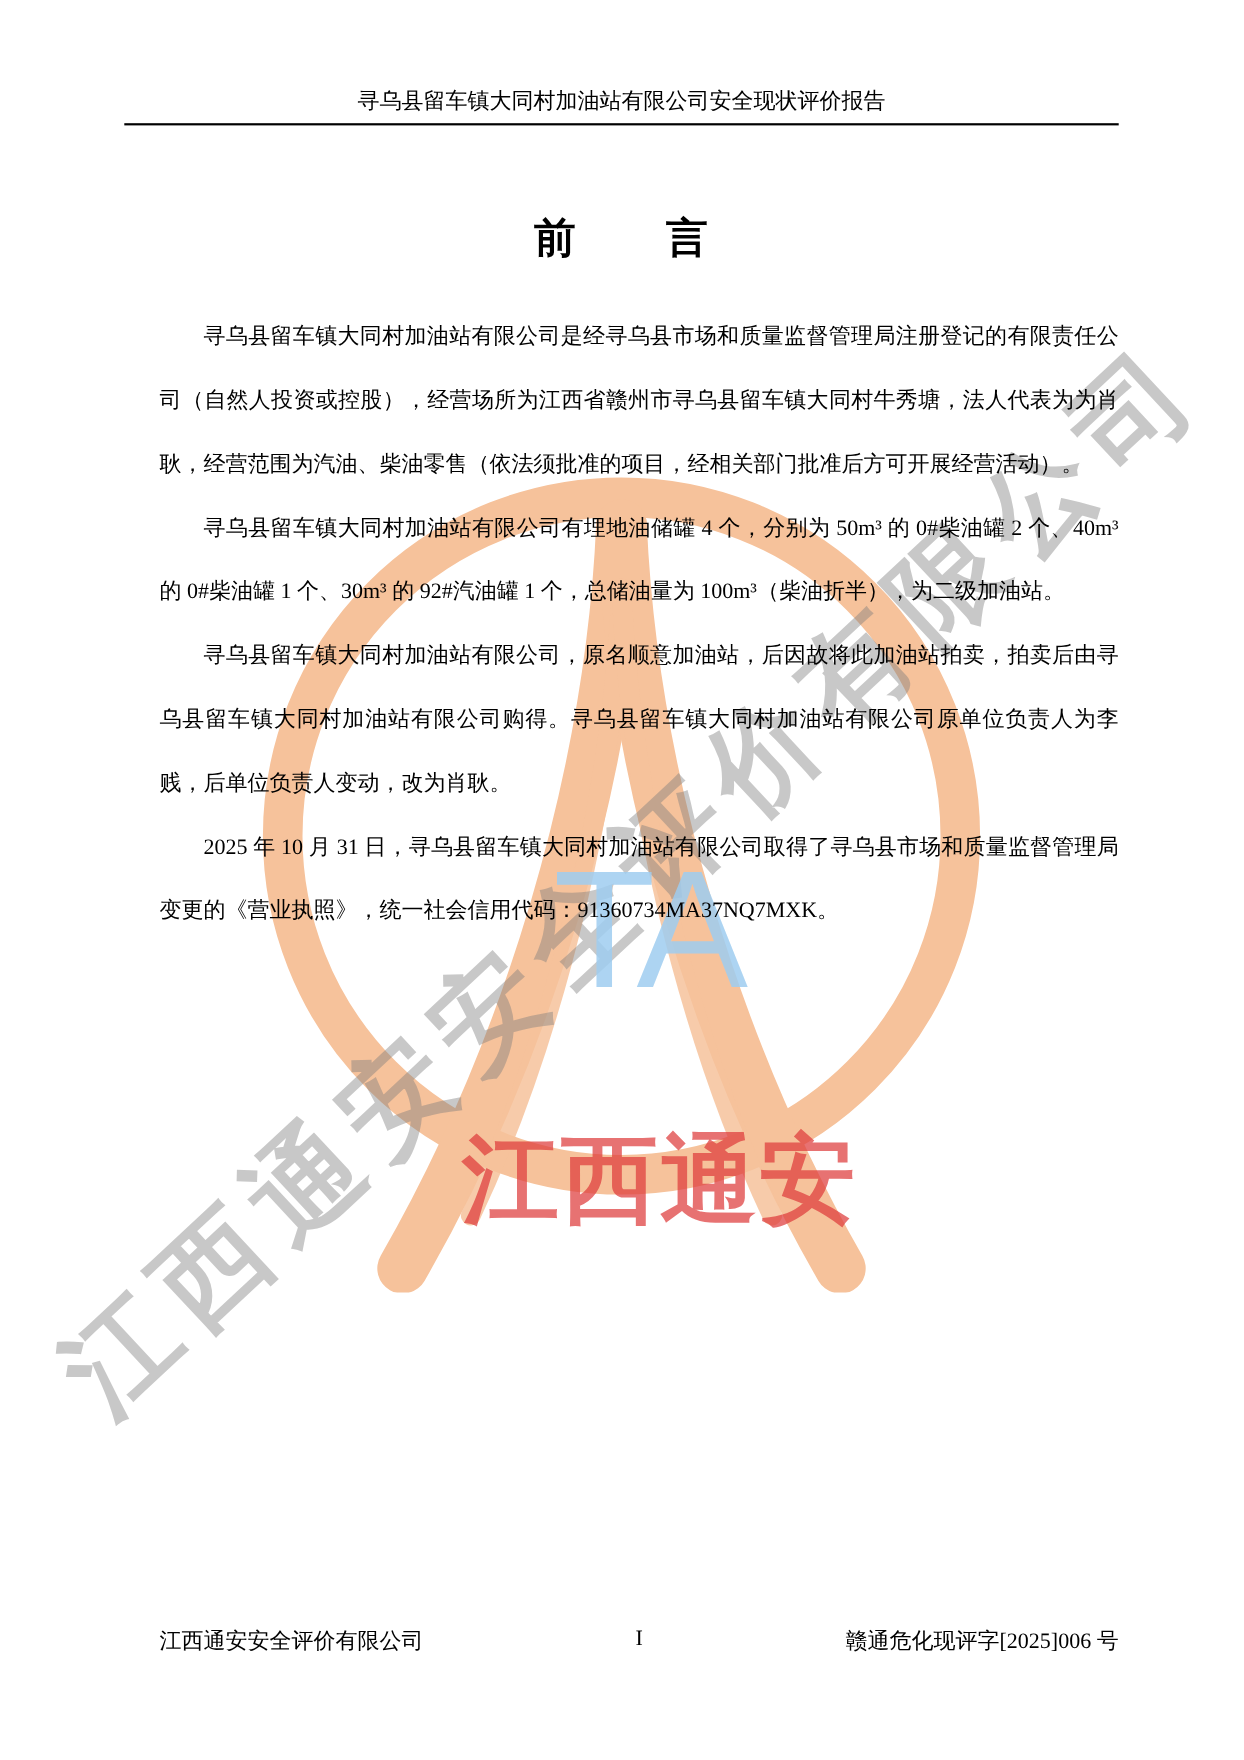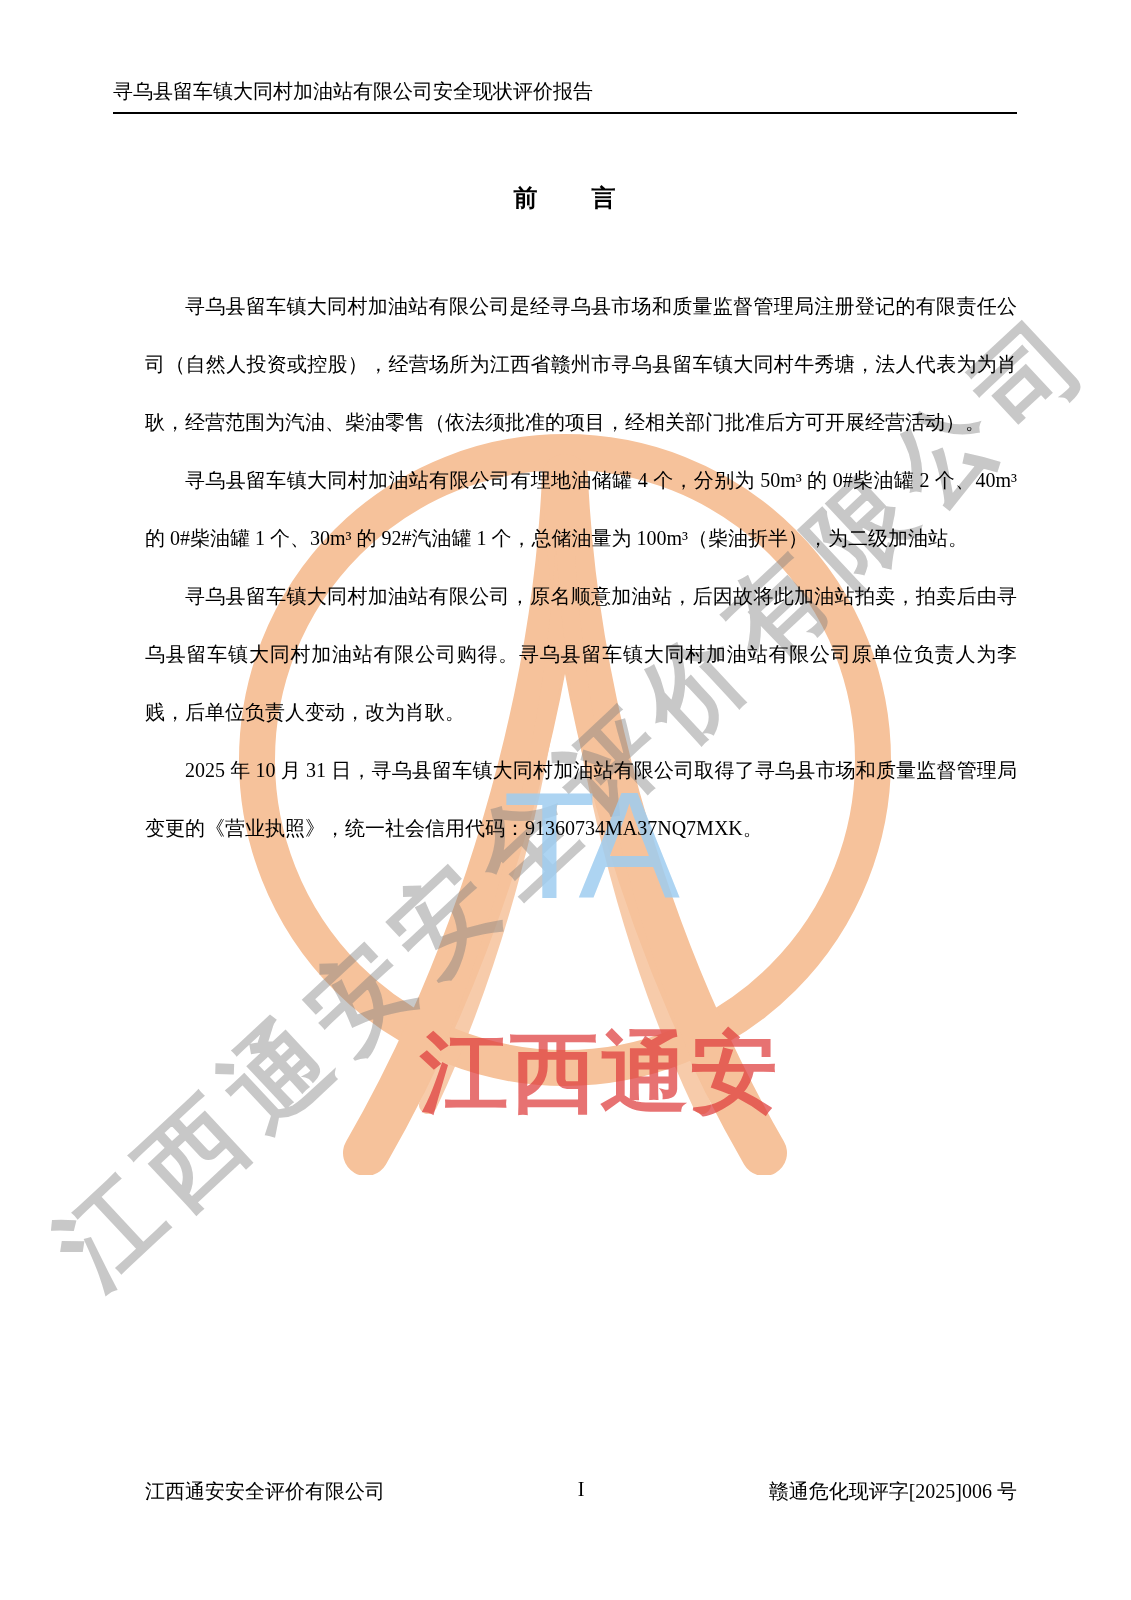--- a/index.html
+++ b/index.html
@@ -49,35 +49,35 @@
     letter-spacing: 2px;
     color: var(--wm-red);
     opacity: 0.72;
   }
 
   
   .layer { position: absolute; inset: 0; z-index: 1; }
 
   .page-header {
     position: absolute; top: 78px; left: 113px; width: 904px;
-    text-align: left;
+    text-align: center;
     font-size: 20px;
     letter-spacing: 0px;
   }
   .header-rule {
     position: absolute; top: 112px; left: 113px; width: 904px;
     border-top: 2.5px solid #000;
   }
 
   .doc-title {
     position: absolute; top: 166px; left: 0; width: 100%;
     text-align: center;
     font-family: "Liberation Sans", "DejaVu Sans", sans-serif;
     font-weight: bold;
-    font-size: 24px;
+    font-size: 38px;
     letter-spacing: 2px;
   }
 
   .doc-body {
     position: absolute; top: 277px; left: 145px; width: 872px;
     font-size: 20px;
     line-height: 58px;
     text-align: justify;
   }
   .doc-body p { margin: 0; text-indent: 2em; }

